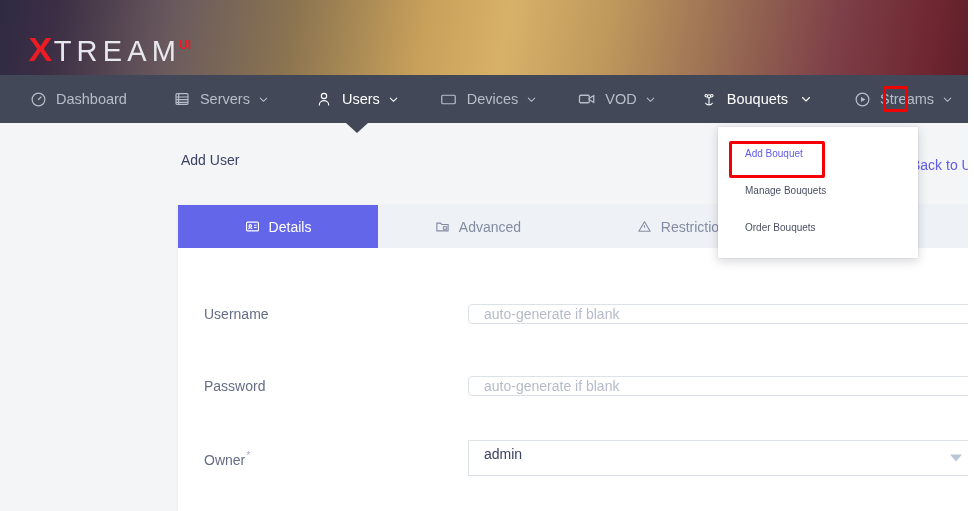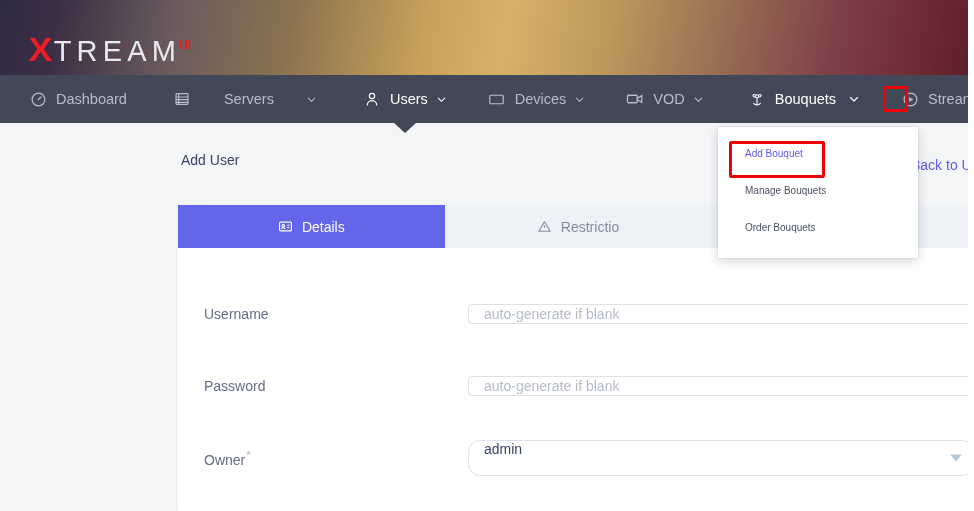--- a/index.html
+++ b/index.html
@@ -121,23 +121,23 @@
   .req { color: #a8b0c4; font-size: 11px; vertical-align: super; margin-left:1px;}
   .form-field { flex: 1 1 auto; padding-right: 0; }
   .text-input {
     width: 506px; height: 20px; border: 1px solid #dde1e8; border-radius: 4px;
     background: #fff; font-size: 14px; color: #3b4263;
     padding: 0 15px; outline: none; font-family: "Liberation Sans", sans-serif;
   }
   .text-input::placeholder { color: #b6bbc9; }
   .select-wrap { position: relative; width: 506px; }
   .select-box {
-    width: 506px; height: 36px; border: 1px solid #dde1e8; border-radius: 12px;
+    width: 506px; height: 36px; border: 1px solid #dde1e8; border-radius: 0;
     background: #fff; font-size: 14px; color: #3b4263;
-    display: flex; padding: 0 30px 8px 15px; cursor: pointer;
+    display: flex; align-items: center; padding: 0 30px 8px 15px; cursor: pointer;
   }
   .select-caret {
     position: absolute; right: 12px; top: 50%; transform: translateY(-50%);
     width: 0; height: 0; border-left: 6px solid transparent;
     border-right: 6px solid transparent; border-top: 7px solid #b9c8d8;
   }
 
   
   .right-gutter {
     position: absolute; top: 0; right: 0; width: 6px; height: 511px;
@@ -162,21 +162,21 @@
     <div class="nav-item" style="margin-left:29px;">
       <span class="nav-ico">
         <svg width="17" height="17" viewBox="0 0 24 24" fill="none" stroke="#b9bdc9" stroke-width="1.7" stroke-linecap="round">
             <circle cx="12" cy="12" r="9"></circle>
             <path d="M12 12 L15.5 8.5"></path>
           </svg>
       </span>
       <span>Dashboard</span>
     </div>
 
-    <div class="nav-item" style="margin-left:46px;gap:24px;">
+    <div class="nav-item" style="margin-left:46px;">
       <span class="nav-ico">
         <svg width="16" height="16" viewBox="0 0 24 24" fill="none" stroke="#b9bdc9" stroke-width="1.7">
             <rect x="3" y="4" width="18" height="16" rx="1.5"></rect>
             <path d="M3 9h18M3 13h18M3 17h18M7 4v16"></path>
           </svg>
       </span>
       <span>Servers</span>
       <span class="nav-caret">
         <svg width="11" height="11" viewBox="0 0 24 24" fill="none" stroke="#b9bdc9" stroke-width="2.2" stroke-linecap="round" stroke-linejoin="round">
             <polyline points="5 9 12 16 19 9"></polyline>
@@ -270,20 +270,30 @@
     <div class="tabs">
       <div class="tab active">
         <span class="tab-ico">
           <svg width="15" height="15" viewBox="0 0 24 24" fill="none" stroke="#ffffff" stroke-width="1.8">
               <rect x="2.5" y="5" width="19" height="14" rx="1.6"></rect>
               <circle cx="8.5" cy="11" r="2"></circle>
               <path d="M5.5 16c.6-1.4 1.7-2 3-2s2.4.6 3 2M14.5 10h4M14.5 13.5h4"></path>
             </svg>
         </span>
         <span>Details</span>
+      </div>
+      <div class="tab">
+        <span class="tab-ico">
+          <svg width="15" height="15" viewBox="0 0 24 24" fill="none" stroke="#848ca3" stroke-width="1.8">
+              <path d="M3 6.5h6l1.8 2.2H21v10.3H3z"></path>
+              <circle cx="16" cy="14.5" r="3"></circle>
+              <path d="M16 13.3v.2M16 15v1.3"></path>
+            </svg>
+        </span>
+        <span>Advanced</span>
       </div>
       <div class="tab">
         <span class="tab-ico">
           <svg width="15" height="15" viewBox="0 0 24 24" fill="none" stroke="#848ca3" stroke-width="1.8" stroke-linejoin="round">
               <path d="M12 4.5 21 19.5H3z"></path>
               <path d="M12 10v4M12 16.3v.2"></path>
             </svg>
         </span>
         <span>Restrictio</span>
       </div>

